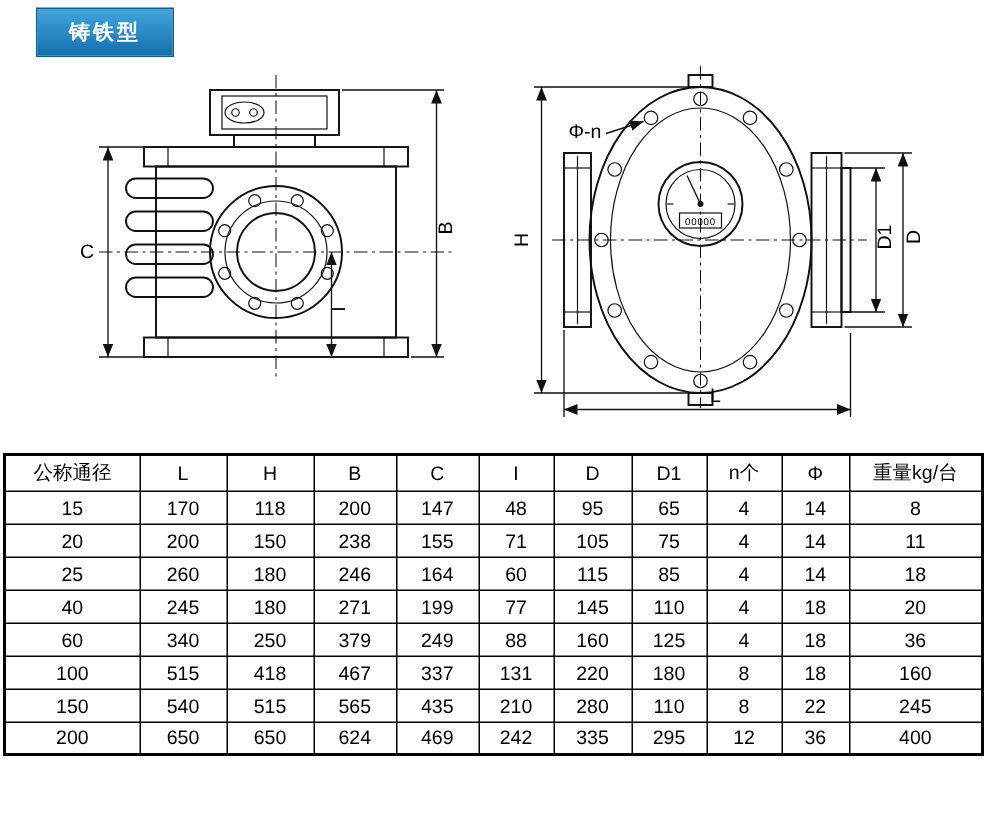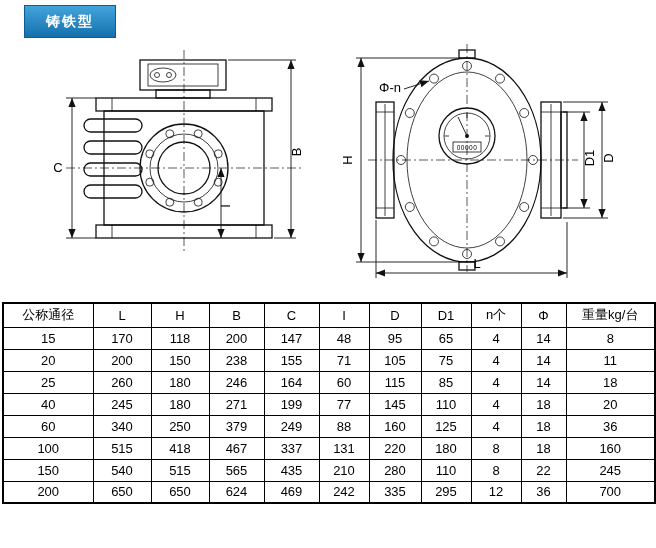--- a/index.html
+++ b/index.html
@@ -328,18 +328,18 @@
           <td>200</td>
           <td>650</td>
           <td>650</td>
           <td>624</td>
           <td>469</td>
           <td>242</td>
           <td>335</td>
           <td>295</td>
           <td>12</td>
           <td>36</td>
-          <td>700</td>
+          <td>400</td>
         </tr>
       </tbody>
     </table>
 
 </div>
 
 </body></html>

